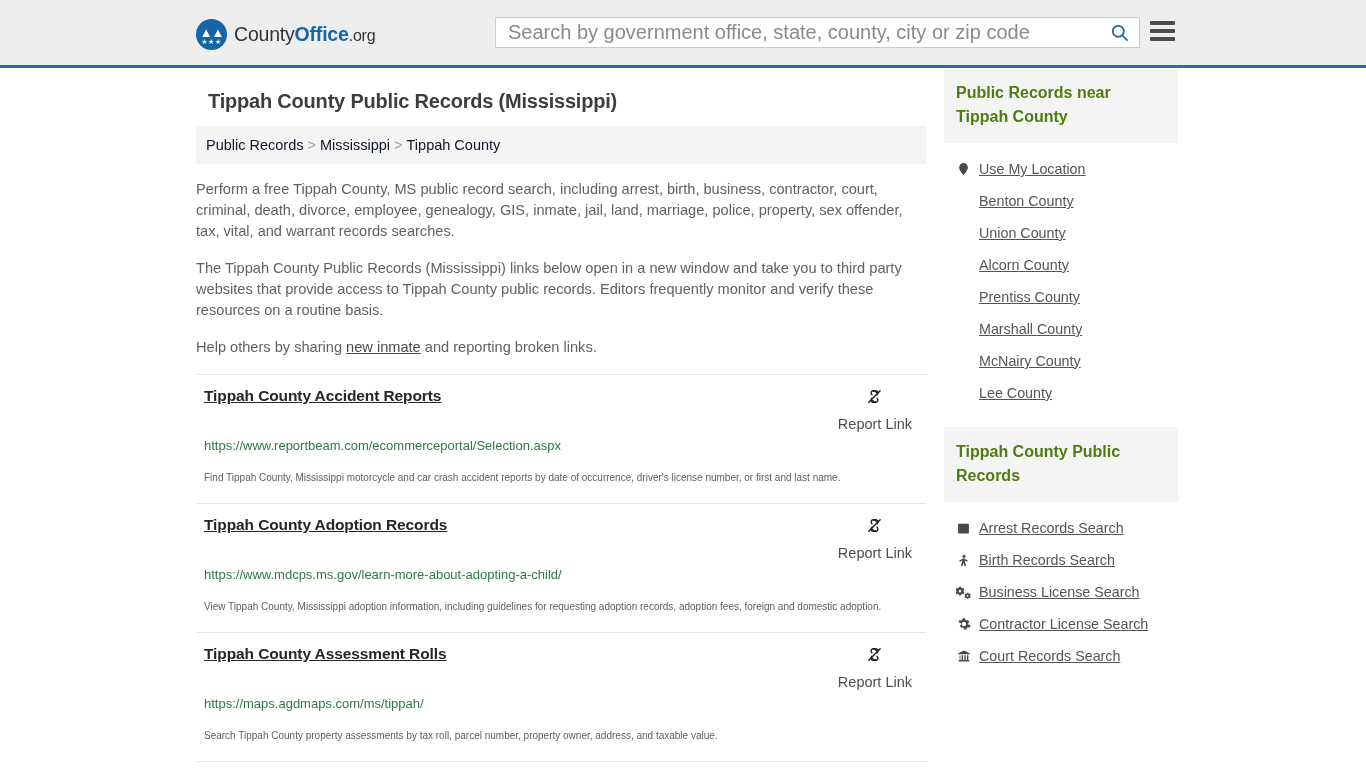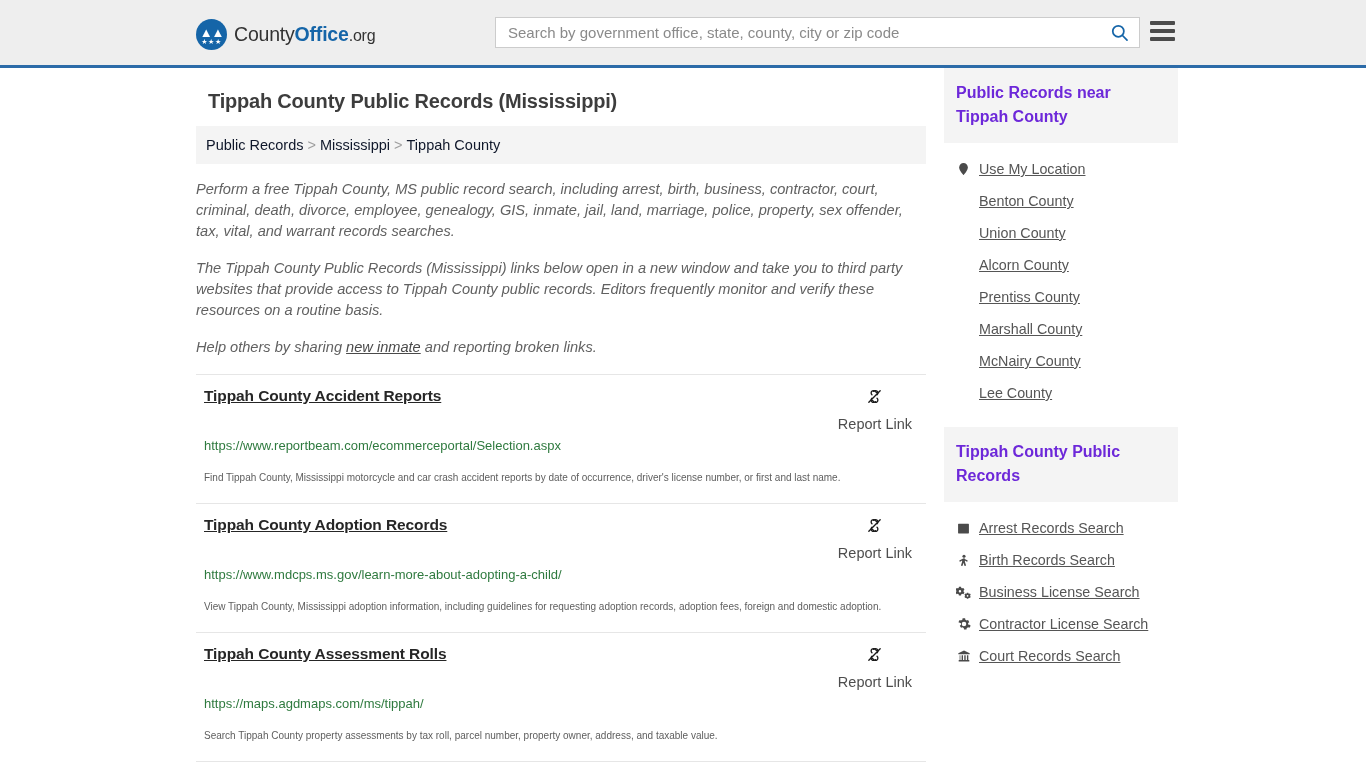--- a/index.html
+++ b/index.html
@@ -60,21 +60,21 @@
     border: 1px solid #cccccc;
     display: flex;
     align-items: center;
   }
   .search-input {
     flex: 1;
     border: none;
     outline: none;
     background: transparent;
     font-family: "Liberation Sans", sans-serif;
-    font-size: 15px;
+    font-size: 20px;
     color: #333333;
     padding: 0 10px 0 12px;
     height: 100%;
   }
   .search-input::placeholder { color: #8a8a8a; }
   .search-btn {
     width: 40px; height: 100%;
     border: none; background: transparent;
     cursor: pointer;
     display: flex; align-items: center; justify-content: center;
@@ -127,21 +127,20 @@
   }
   .breadcrumb a { color: #0f172a; text-decoration: none; }
   .breadcrumb .sep { color: #9e9e9e; padding: 0 4px; }
 
   p.intro {
     font-size: 14.6px;
     line-height: 21px;
     color: #616161;
     margin: 0 0 16px 0;
     text-align: left;
-    font-style: italic;
   }
   p.intro a { color: #4a4a4a; text-decoration: underline; }
 
   
   .record {
     border-top: 1px solid #e6e6e6;
     padding: 12px 0 13px 0;
     position: relative;
   }
   .record:first-of-type { border-top: 1px solid #e6e6e6; }
@@ -186,21 +185,21 @@
     margin-top: 12px;
   }
 
   
   .side-box { margin-bottom: 18px; }
   .side-head {
     background: #f4f4f4;
     padding: 13px 12px 14px 12px;
     font-size: 16px;
     font-weight: bold;
-    color: #6d28d9;
+    color: #4d7c0f;
     line-height: 24px;
   }
   .side-list { padding: 10px 0 0 0; margin: 0; list-style: none; }
   .side-list li {
     display: flex;
     align-items: center;
     gap: 8px;
     padding: 8px 0 8px 12px;
     font-size: 14.3px;
   }

